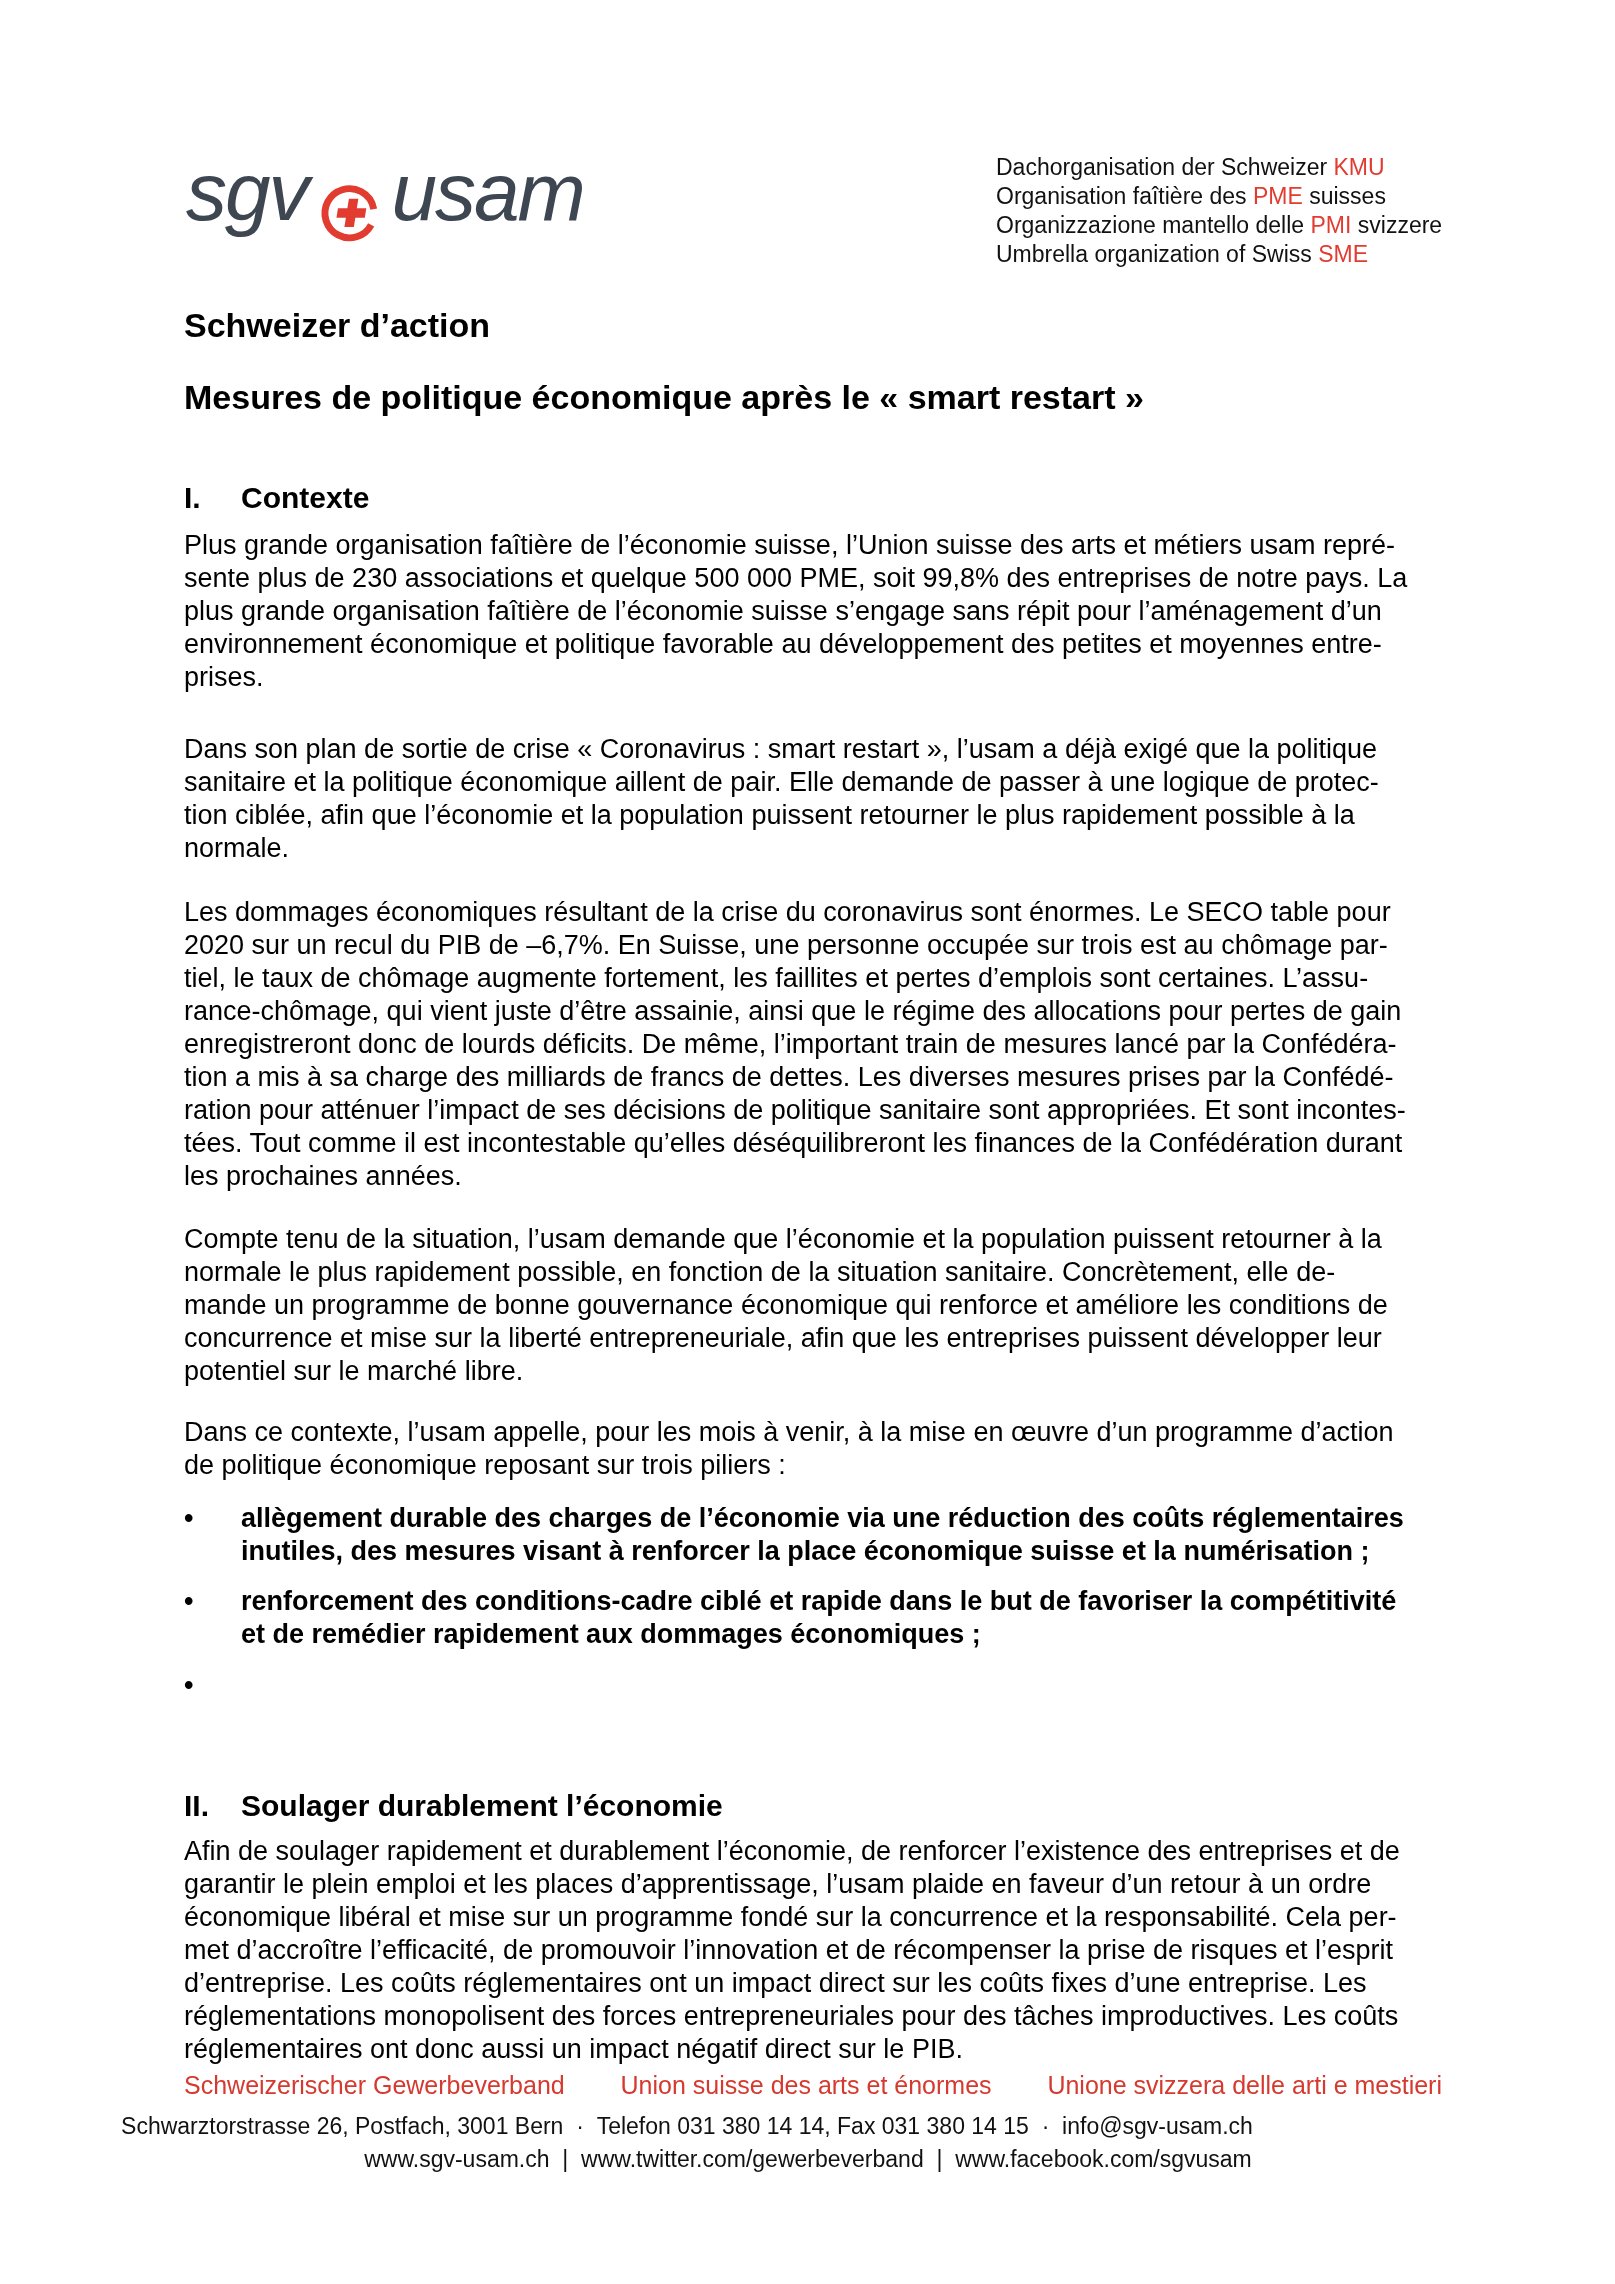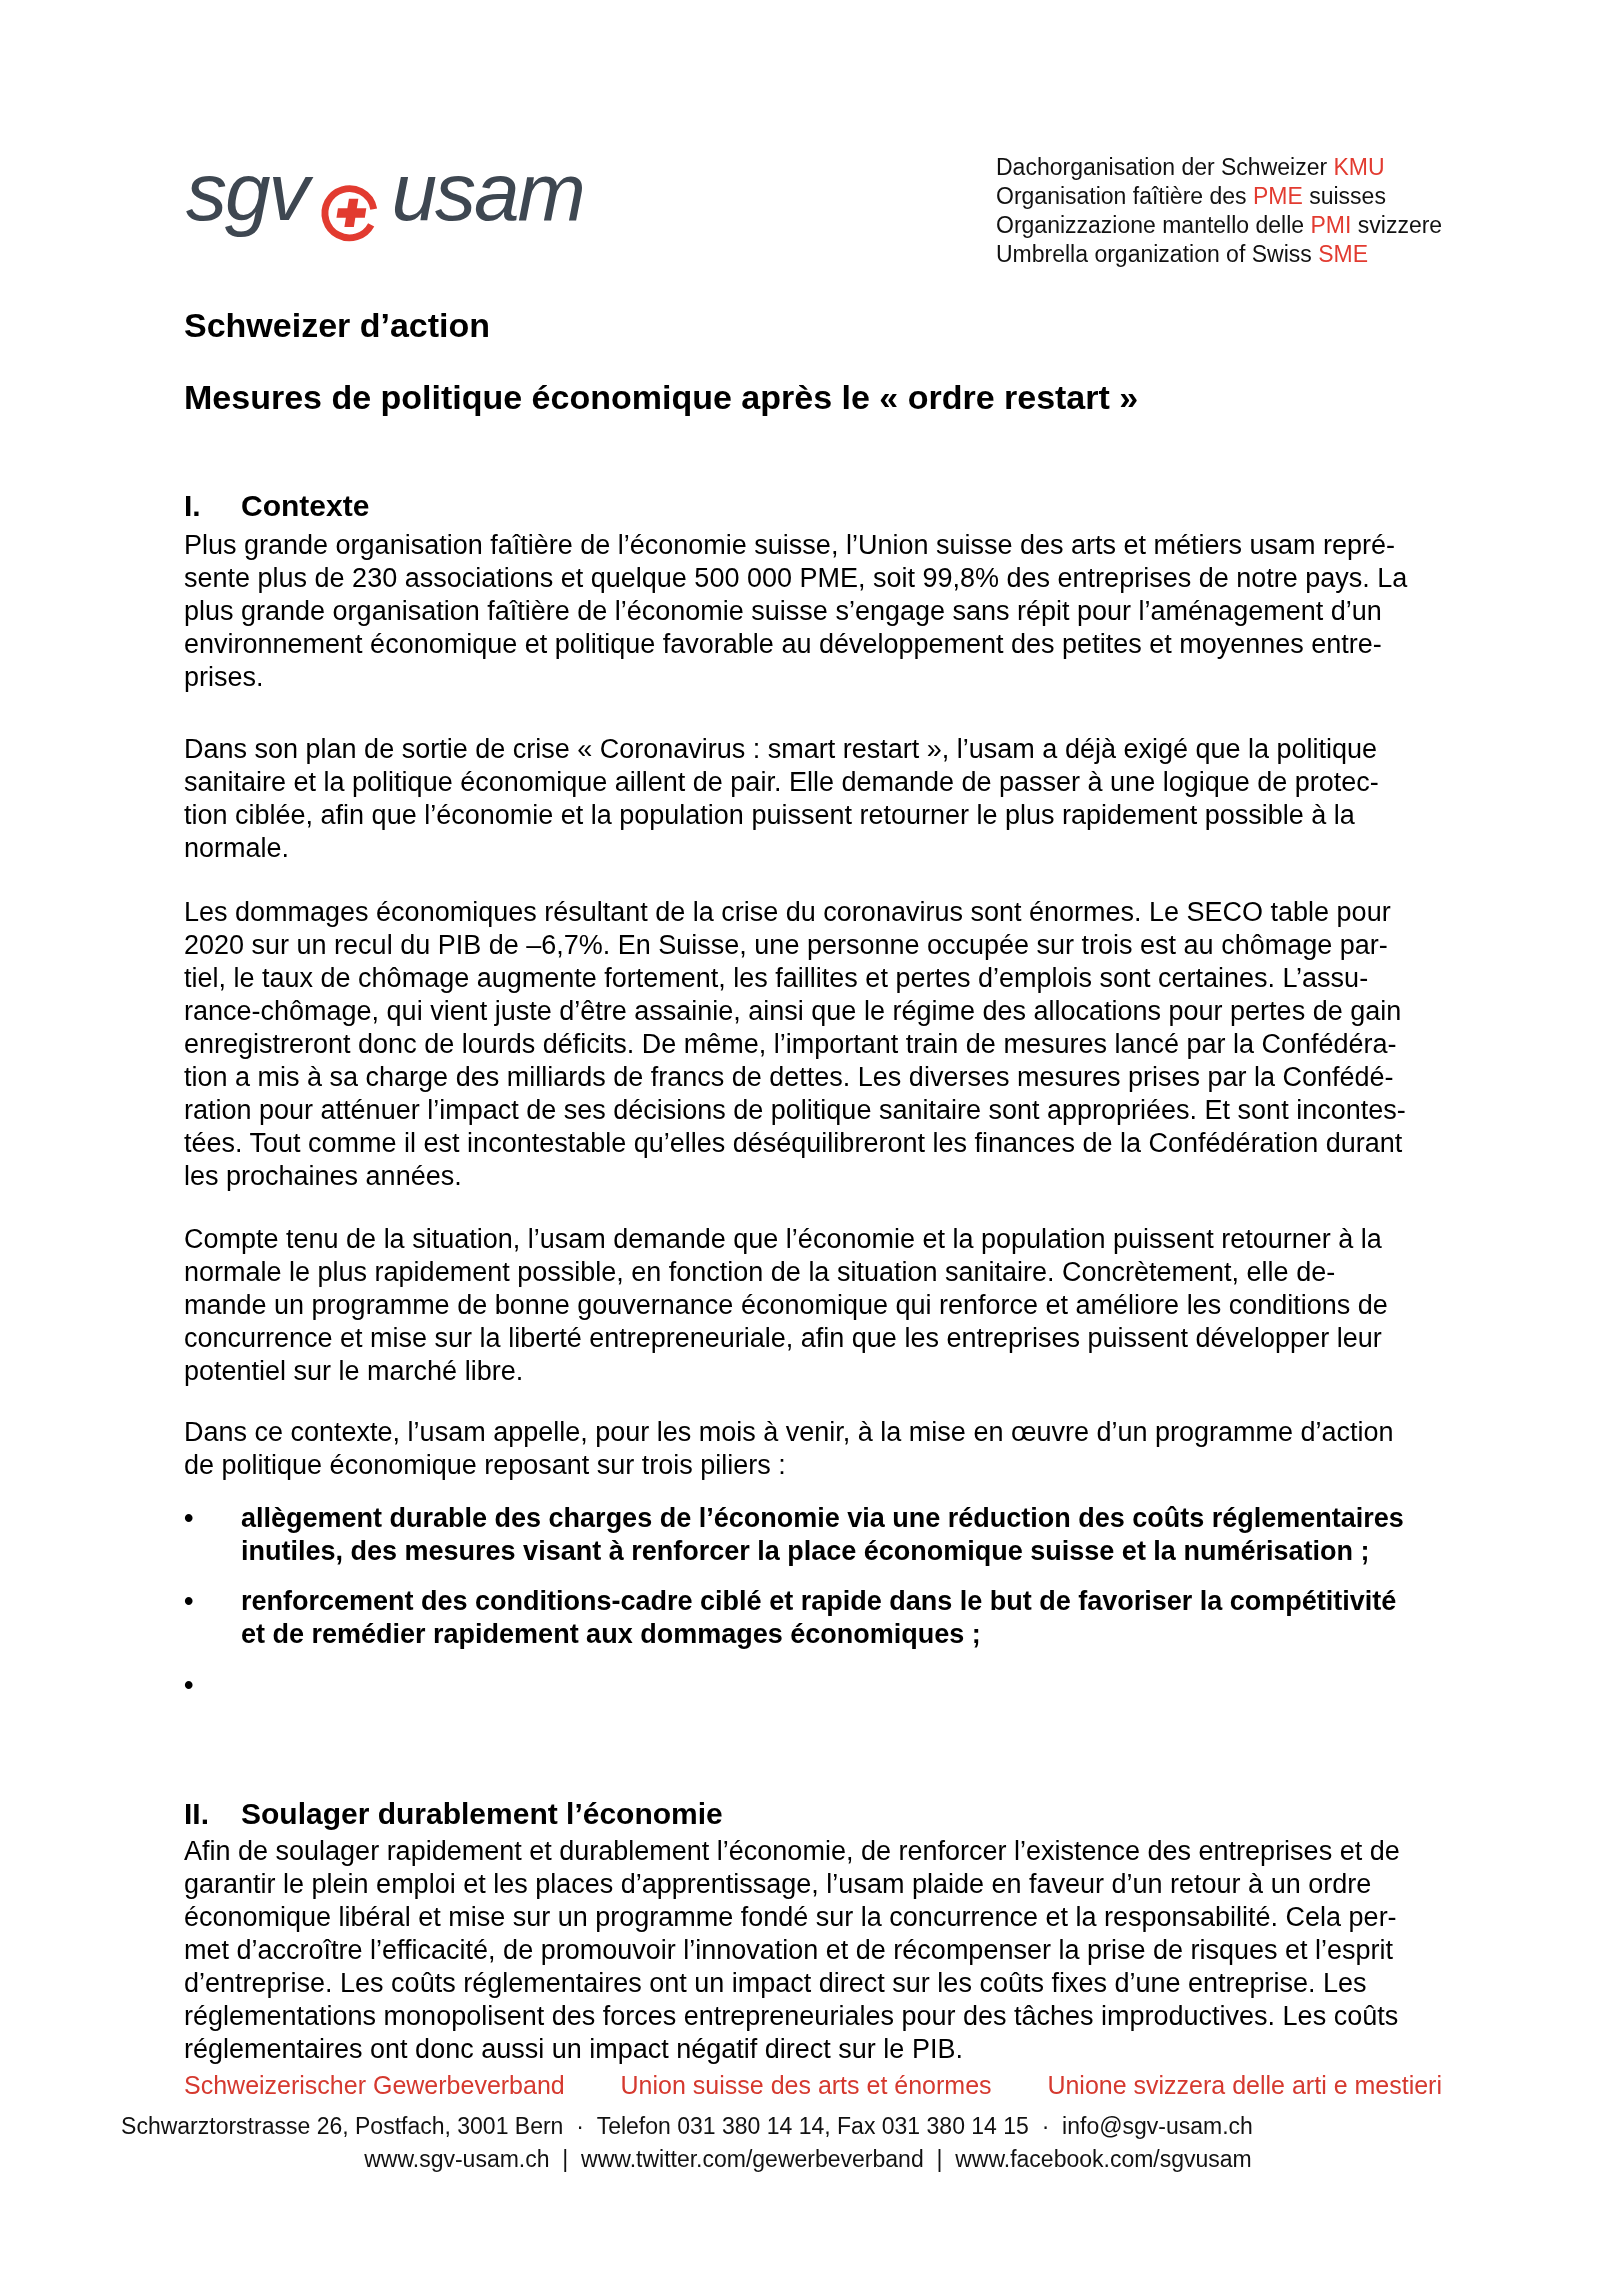--- a/index.html
+++ b/index.html
@@ -34,21 +34,21 @@
     left:996px;top:153px;
     font-size:23px;line-height:29px;
     color:#111;
   }
   .masthead .accent{color:var(--brand-red,#e23b30);}
 
   
   .doc-title{left:184px;top:306px;font-size:34px;line-height:39px;font-weight:bold;}
   .doc-subtitle{left:184px;top:378px;font-size:34px;line-height:39px;font-weight:bold;}
 
-  .sec-heading{left:184px;font-size:30px;line-height:37px;font-weight:bold;margin-top:8px;}
+  .sec-heading{left:184px;font-size:30px;line-height:37px;font-weight:bold;}
   .sec-heading .num{display:inline-block;width:57px;}
   #heading-1{top:479px;}
   #heading-2{top:1787px;}
 
   
   .para{
     left:184px;width:1356px;
     font-size:27px;line-height:33px;
     white-space:pre-line;
   }
@@ -107,21 +107,21 @@
   </div>
 
   <div class="abs masthead">
     <div><span>Dachorganisation der Schweizer </span><span class="accent">KMU</span><span></span></div>
     <div><span>Organisation faîtière des </span><span class="accent">PME</span><span> suisses</span></div>
     <div><span>Organizzazione mantello delle </span><span class="accent">PMI</span><span> svizzere</span></div>
     <div><span>Umbrella organization of Swiss </span><span class="accent">SME</span><span></span></div>
   </div>
 
   <div class="abs doc-title">Schweizer d’action</div>
-  <div class="abs doc-subtitle">Mesures de politique économique après le « ordre restart »</div>
+  <div class="abs doc-subtitle">Mesures de politique économique après le « smart restart »</div>
 
   <div class="abs sec-heading" id="heading-1">
     <span class="num">I.</span><span>Contexte</span>
   </div>
 
   <div class="abs para" id="p1">Plus grande organisation faîtière de l’économie suisse, l’Union suisse des arts et métiers usam repré-
 sente plus de 230 associations et quelque 500 000 PME, soit 99,8% des entreprises de notre pays. La
 plus grande organisation faîtière de l’économie suisse s’engage sans répit pour l’aménagement d’un
 environnement économique et politique favorable au développement des petites et moyennes entre-
 prises.</div>

